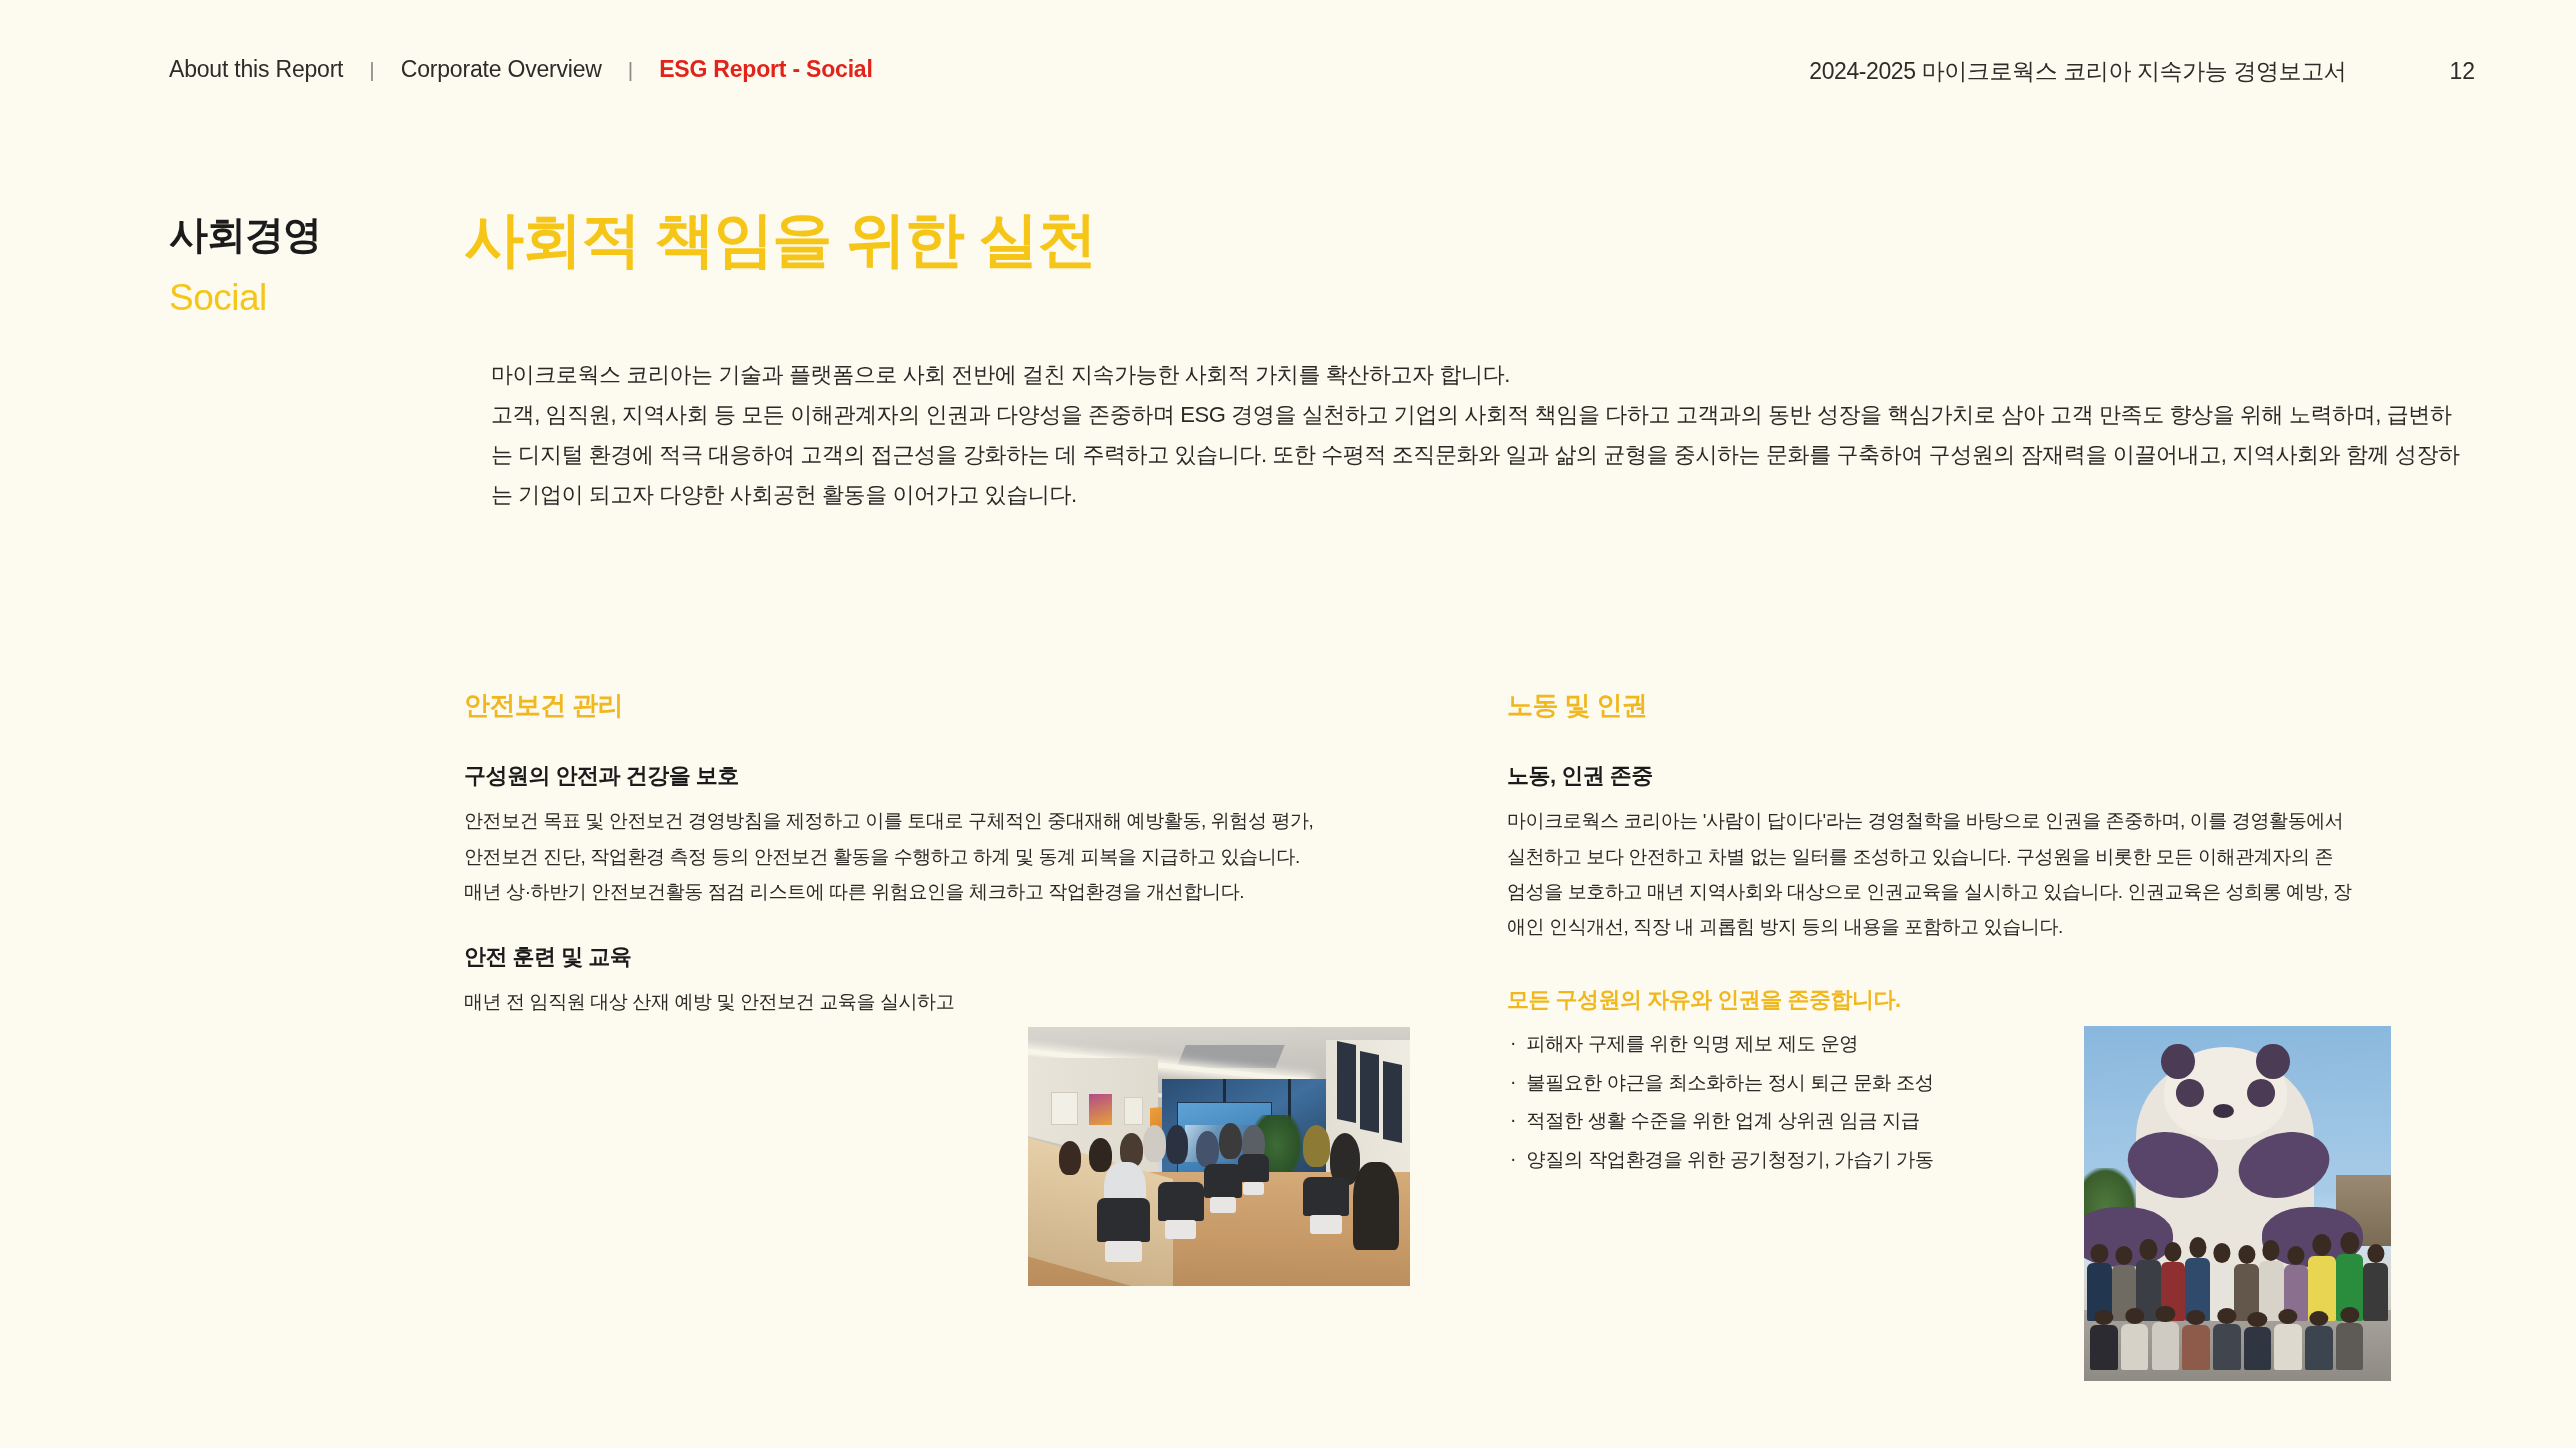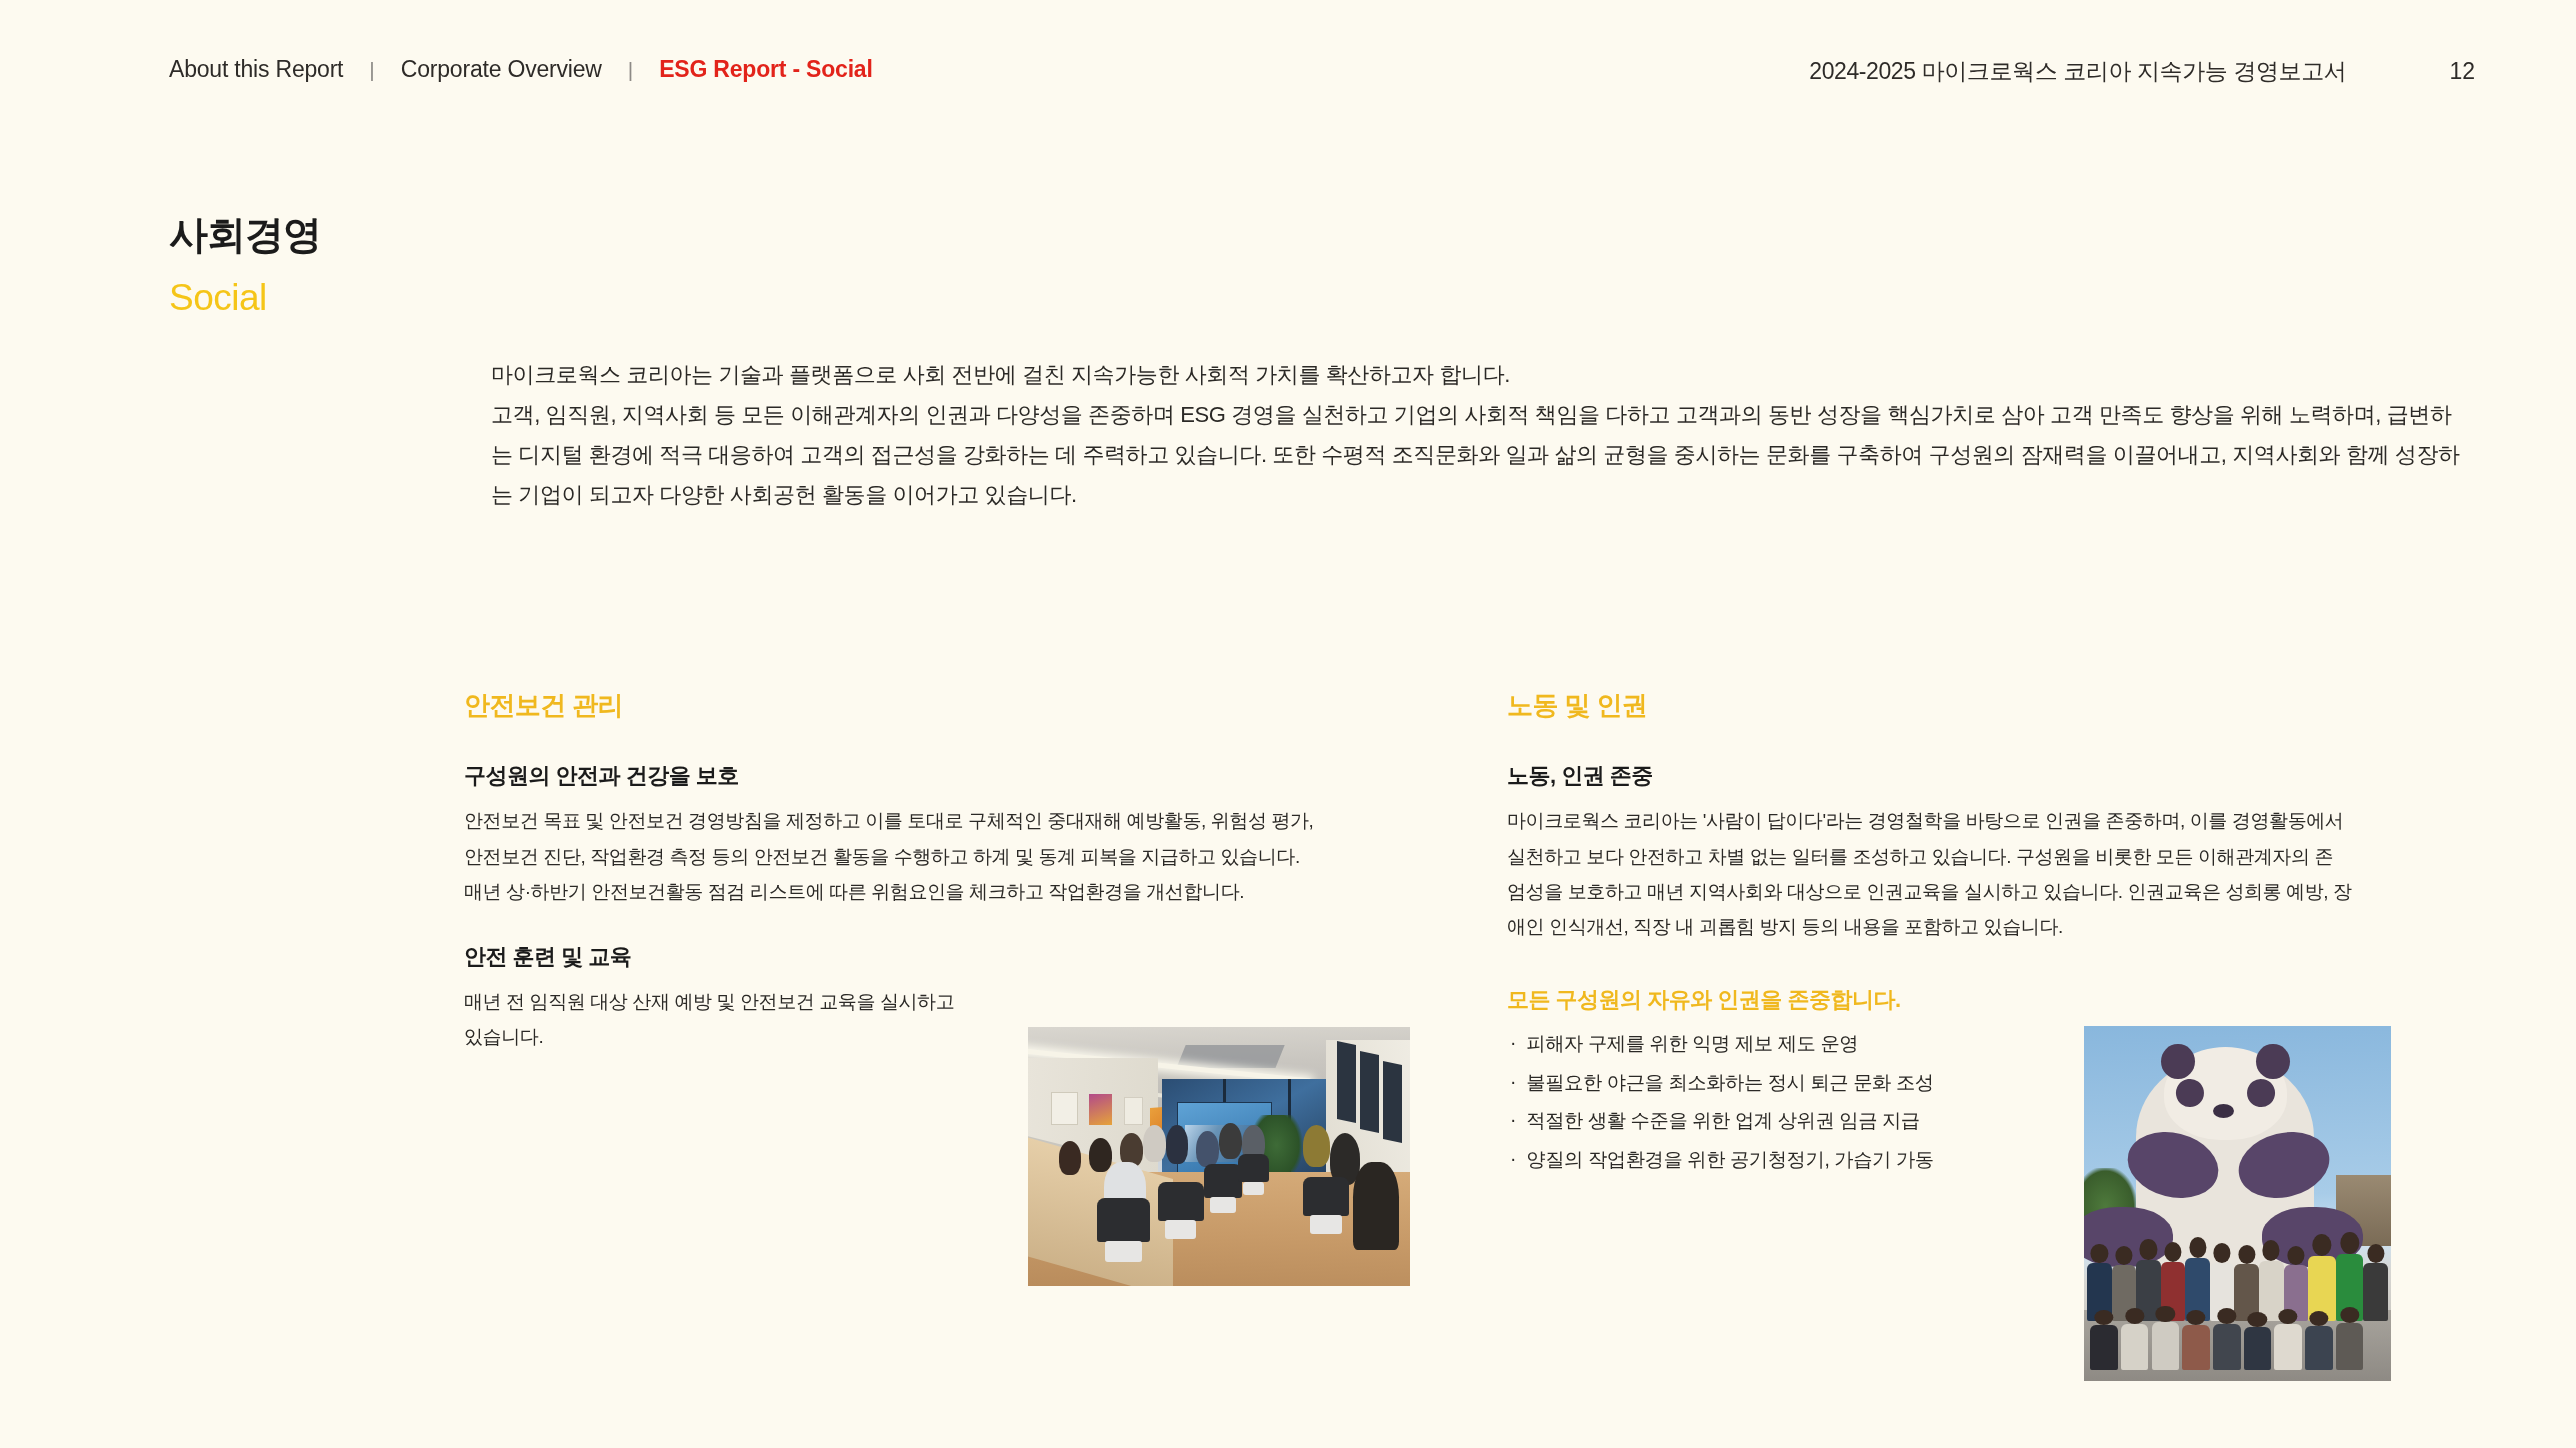--- a/index.html
+++ b/index.html
@@ -422,20 +422,21 @@
       <span class="doc-title">2024-2025 마이크로웍스 코리아 지속가능 경영보고서</span>
       <span class="page-number">12</span>
     </div>
   </div>
 
   <div class="side-label">
     <div class="side-label-ko">사회경영</div>
     <div class="side-label-en">Social</div>
   </div>
 
+  <h1 class="main-heading">사회적 책임을 위한 실천</h1>
 
   <div class="intro">
     <p>마이크로웍스 코리아는 기술과 플랫폼으로 사회 전반에 걸친 지속가능한 사회적 가치를 확산하고자 합니다.</p>
     <p>고객, 임직원, 지역사회 등 모든 이해관계자의 인권과 다양성을 존중하며 ESG 경영을 실천하고 기업의 사회적 책임을 다하고 고객과의 동반 성장을 핵심가치로 삼아 고객 만족도 향상을 위해 노력하며, 급변하는 디지털 환경에 적극 대응하여 고객의 접근성을 강화하는 데 주력하고 있습니다. 또한 수평적 조직문화와 일과 삶의 균형을 중시하는 문화를 구축하여 구성원의 잠재력을 이끌어내고, 지역사회와 함께 성장하는 기업이 되고자 다양한 사회공헌 활동을 이어가고 있습니다.</p>
   </div>
 
   <div class="columns">
 
     <div class="col col-left">
       <div class="section-title">안전보건 관리</div>
@@ -446,21 +447,20 @@
           <p>안전보건 목표 및 안전보건 경영방침을 제정하고 이를 토대로 구체적인 중대재해 예방활동, 위험성 평가,</p>
           <p>안전보건 진단, 작업환경 측정 등의 안전보건 활동을 수행하고 하계 및 동계 피복을 지급하고 있습니다.</p>
           <p>매년 상·하반기 안전보건활동 점검 리스트에 따른 위험요인을 체크하고 작업환경을 개선합니다.</p>
         </div>
       </div>
 
       <div class="sub-block" style="margin-top:34px;">
         <div class="sub-title">안전 훈련 및 교육</div>
         <div class="body-text narrow">
           <p>매년 전 임직원 대상 산재 예방 및 안전보건 교육을 실시하고</p>
-          <p>있습니다.</p>
         </div>
       </div>
     </div>
 
     <div class="col col-right">
       <div class="section-title">노동 및 인권</div>
 
       <div class="sub-block">
         <div class="sub-title">노동, 인권 존중</div>
         <div class="body-text">

